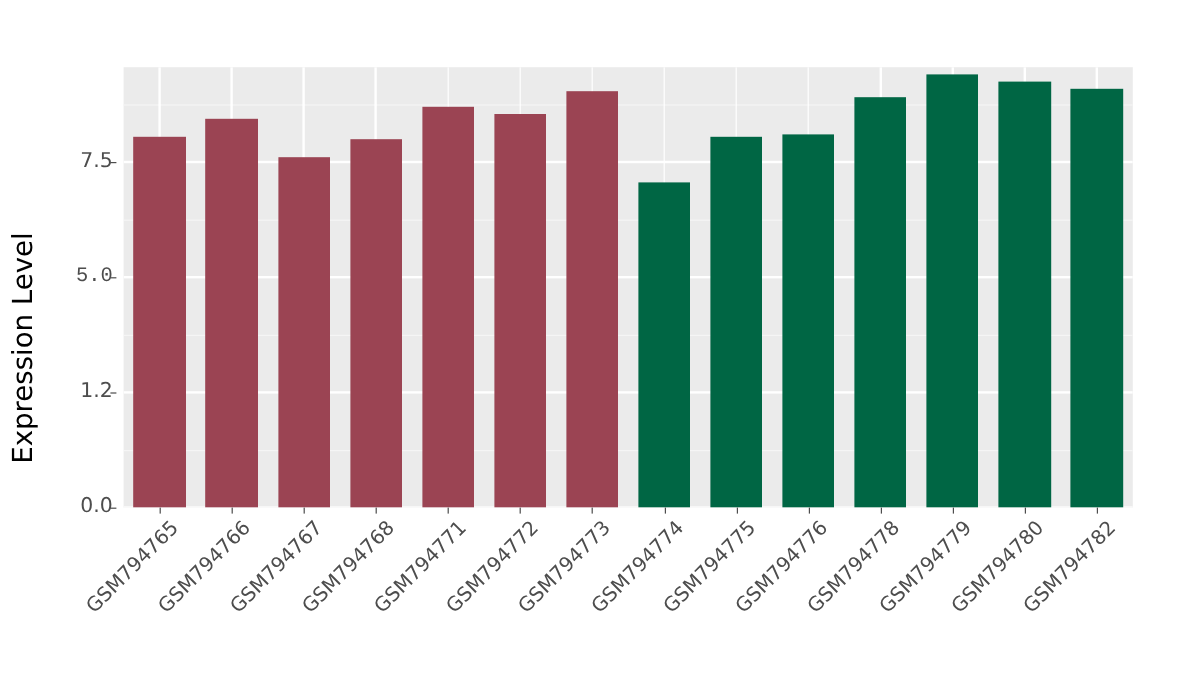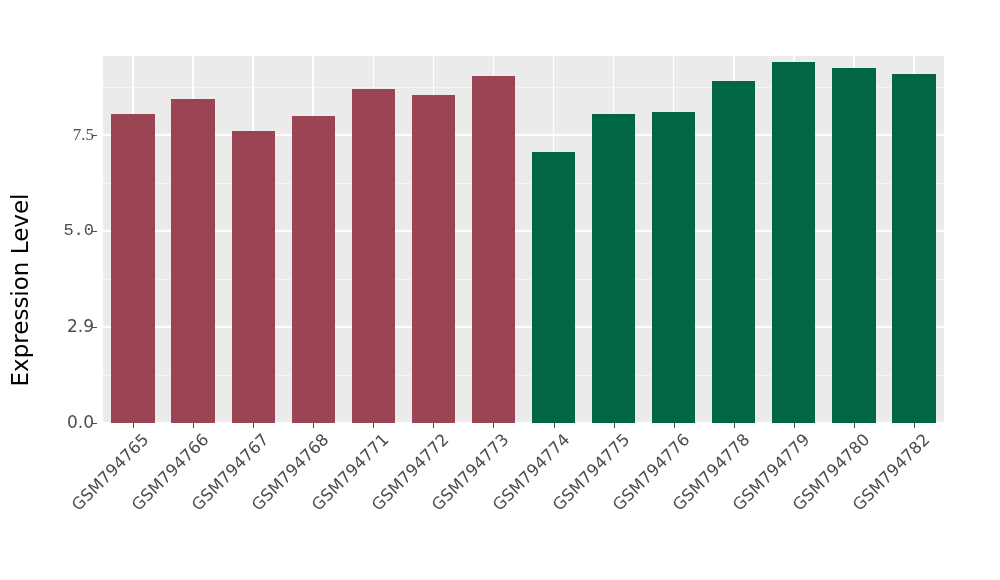--- a/index.html
+++ b/index.html
@@ -140,25 +140,25 @@
 </head>
 <body>
 
 <div id="chart-root">
 
   <div id="y-axis-title">Expression Level</div>
 
   <div id="y-ticks">
       <div class="y-tick-label" style="top: 414px;">0.0</div>
       <div class="y-tick-mark" style="top: 423px;"></div>
-      <div class="y-tick-label" style="top: 318.027px;">2.9</div>
+      <div class="y-tick-label" style="top: 318.027px;">1.2</div>
       <div class="y-tick-mark" style="top: 327.027px;"></div>
       <div class="y-tick-label" style="top: 222.054px; font-family: Liberation Mono, monospace;">5.0</div>
       <div class="y-tick-mark" style="top: 231.054px;"></div>
-      <div class="y-tick-label" style="top: 126.082px; font-family: Liberation Serif, serif;">7.5</div>
+      <div class="y-tick-label" style="top: 126.082px;">7.5</div>
       <div class="y-tick-mark" style="top: 135.082px;"></div>
     </div>
 
   <div id="panel">
       <div class="grid-minor-h" style="top: 319.014px;"></div>
       <div class="grid-minor-h" style="top: 223.041px;"></div>
       <div class="grid-minor-h" style="top: 127.068px;"></div>
       <div class="grid-minor-h" style="top: 31.0952px;"></div>
       <div class="grid-major-h" style="top: 366.2px;"></div>
       <div class="grid-major-h" style="top: 270.227px;"></div>

